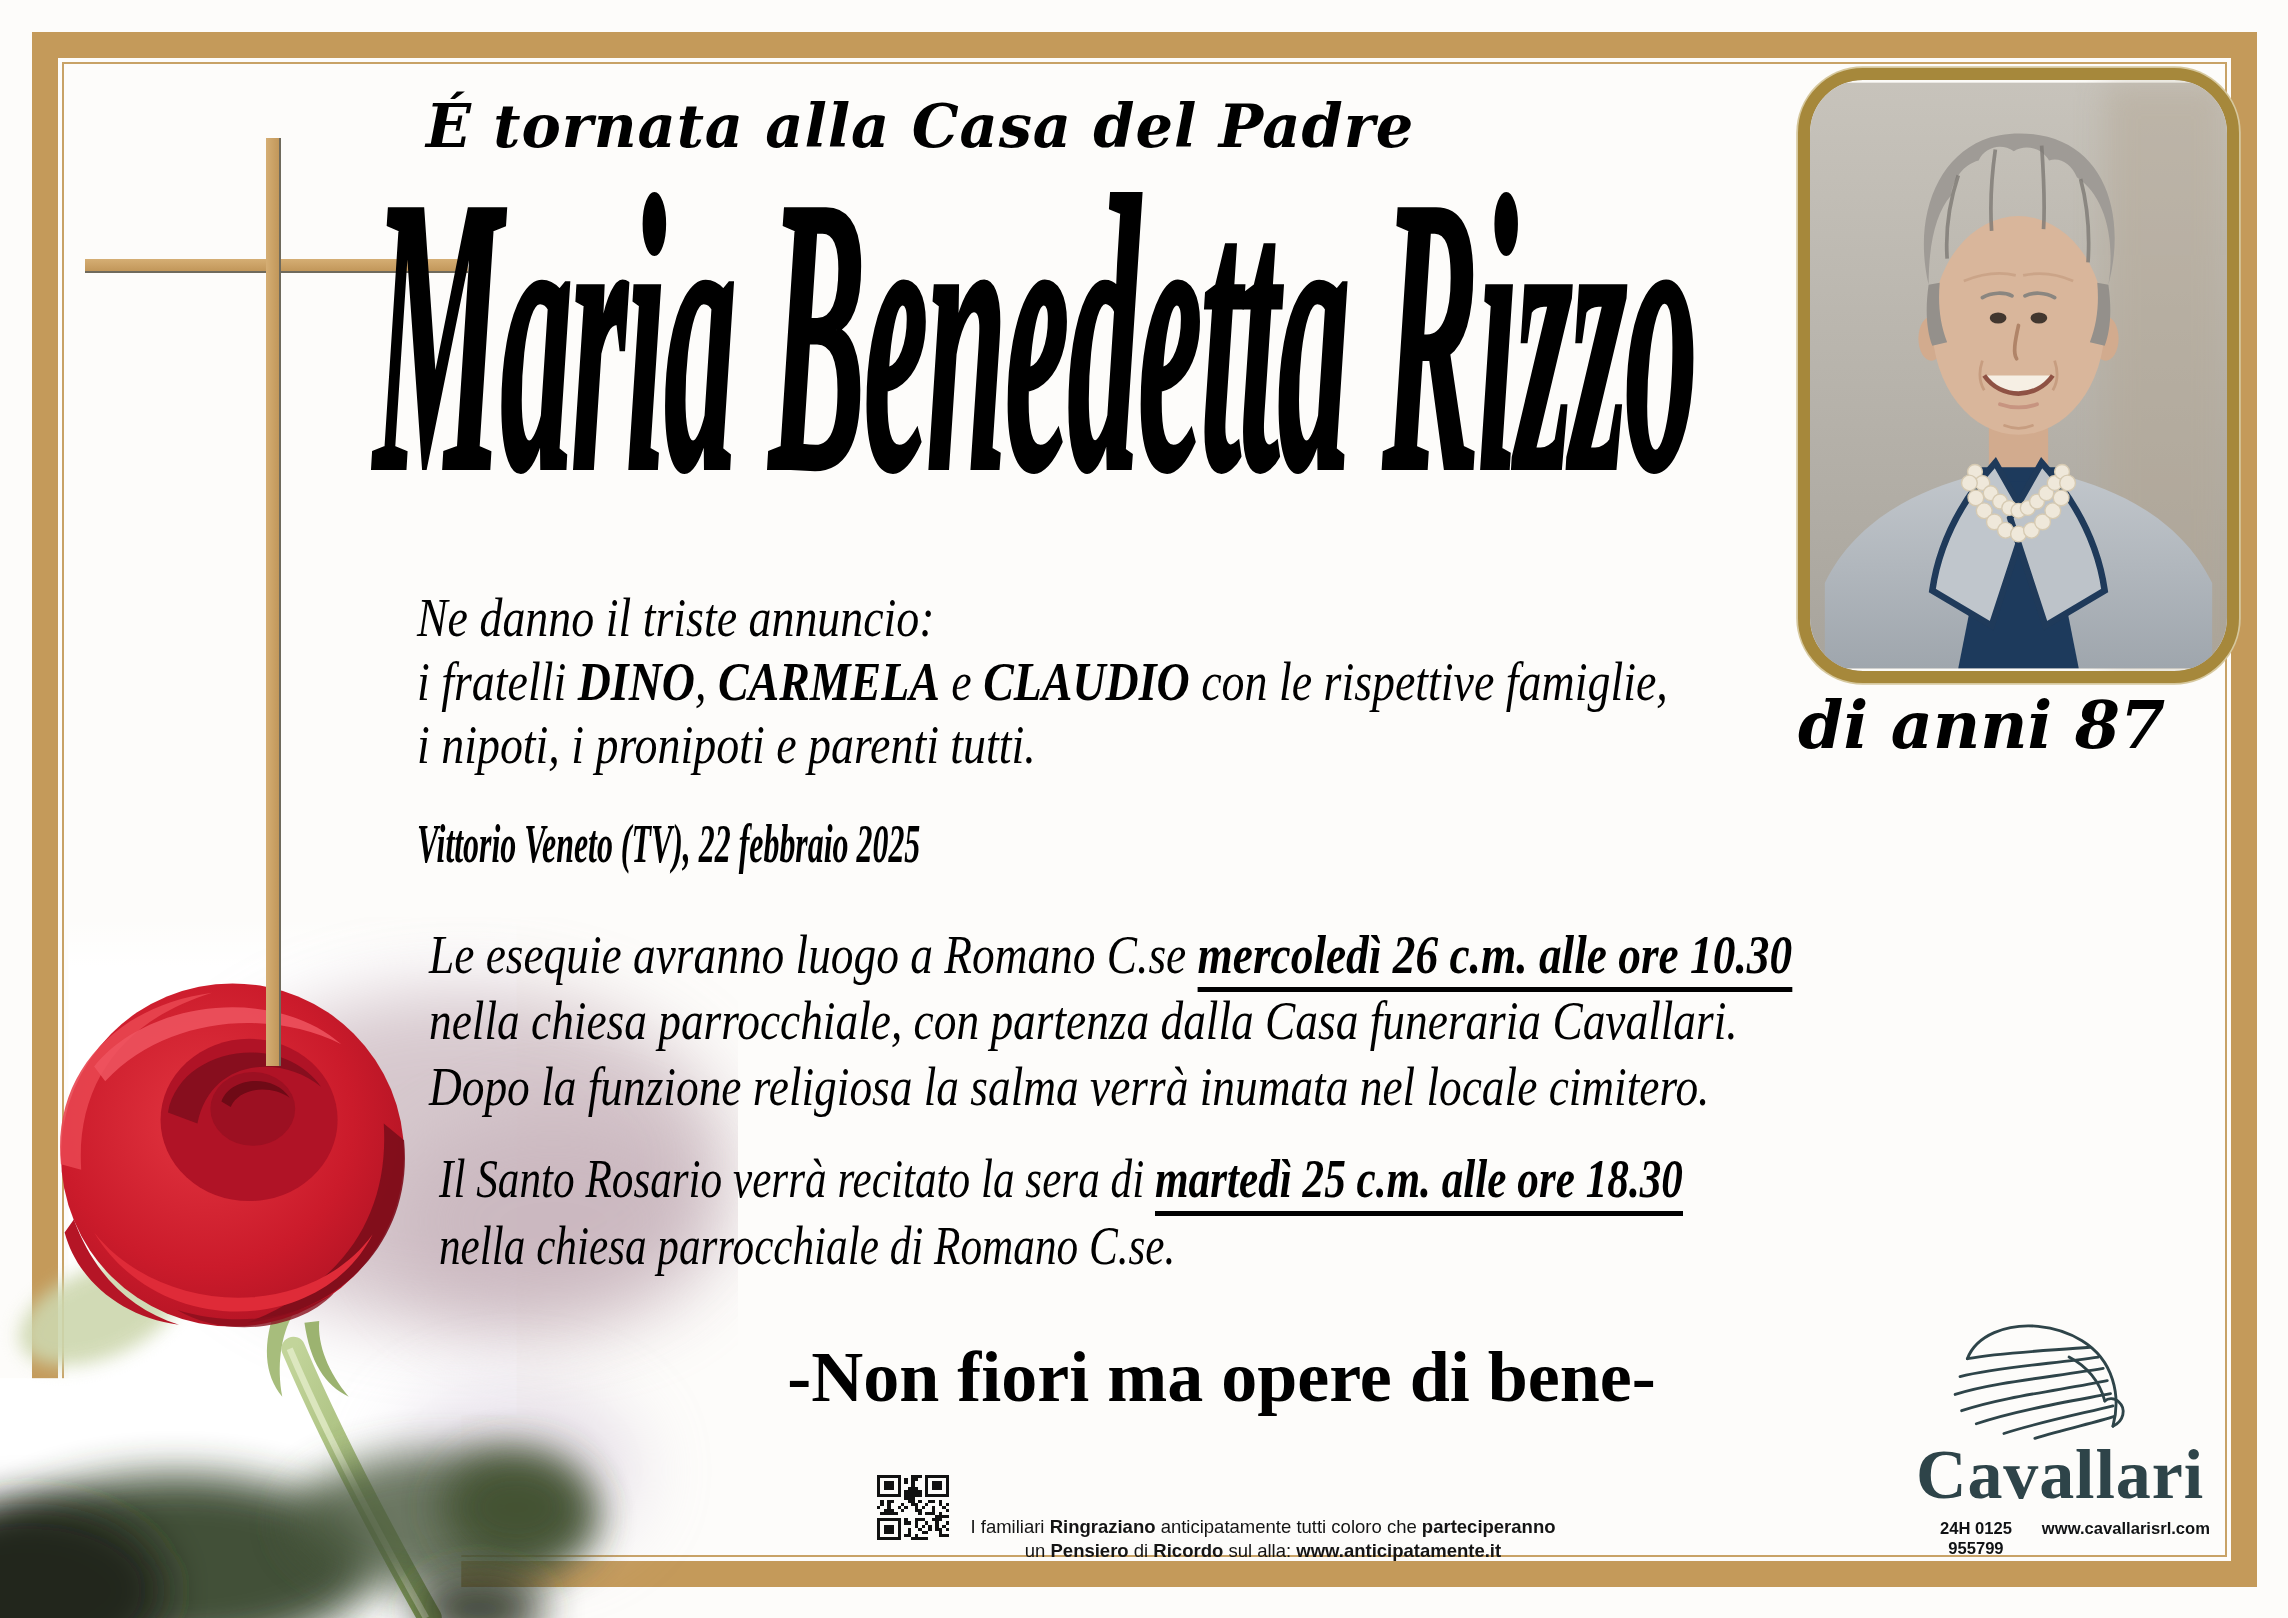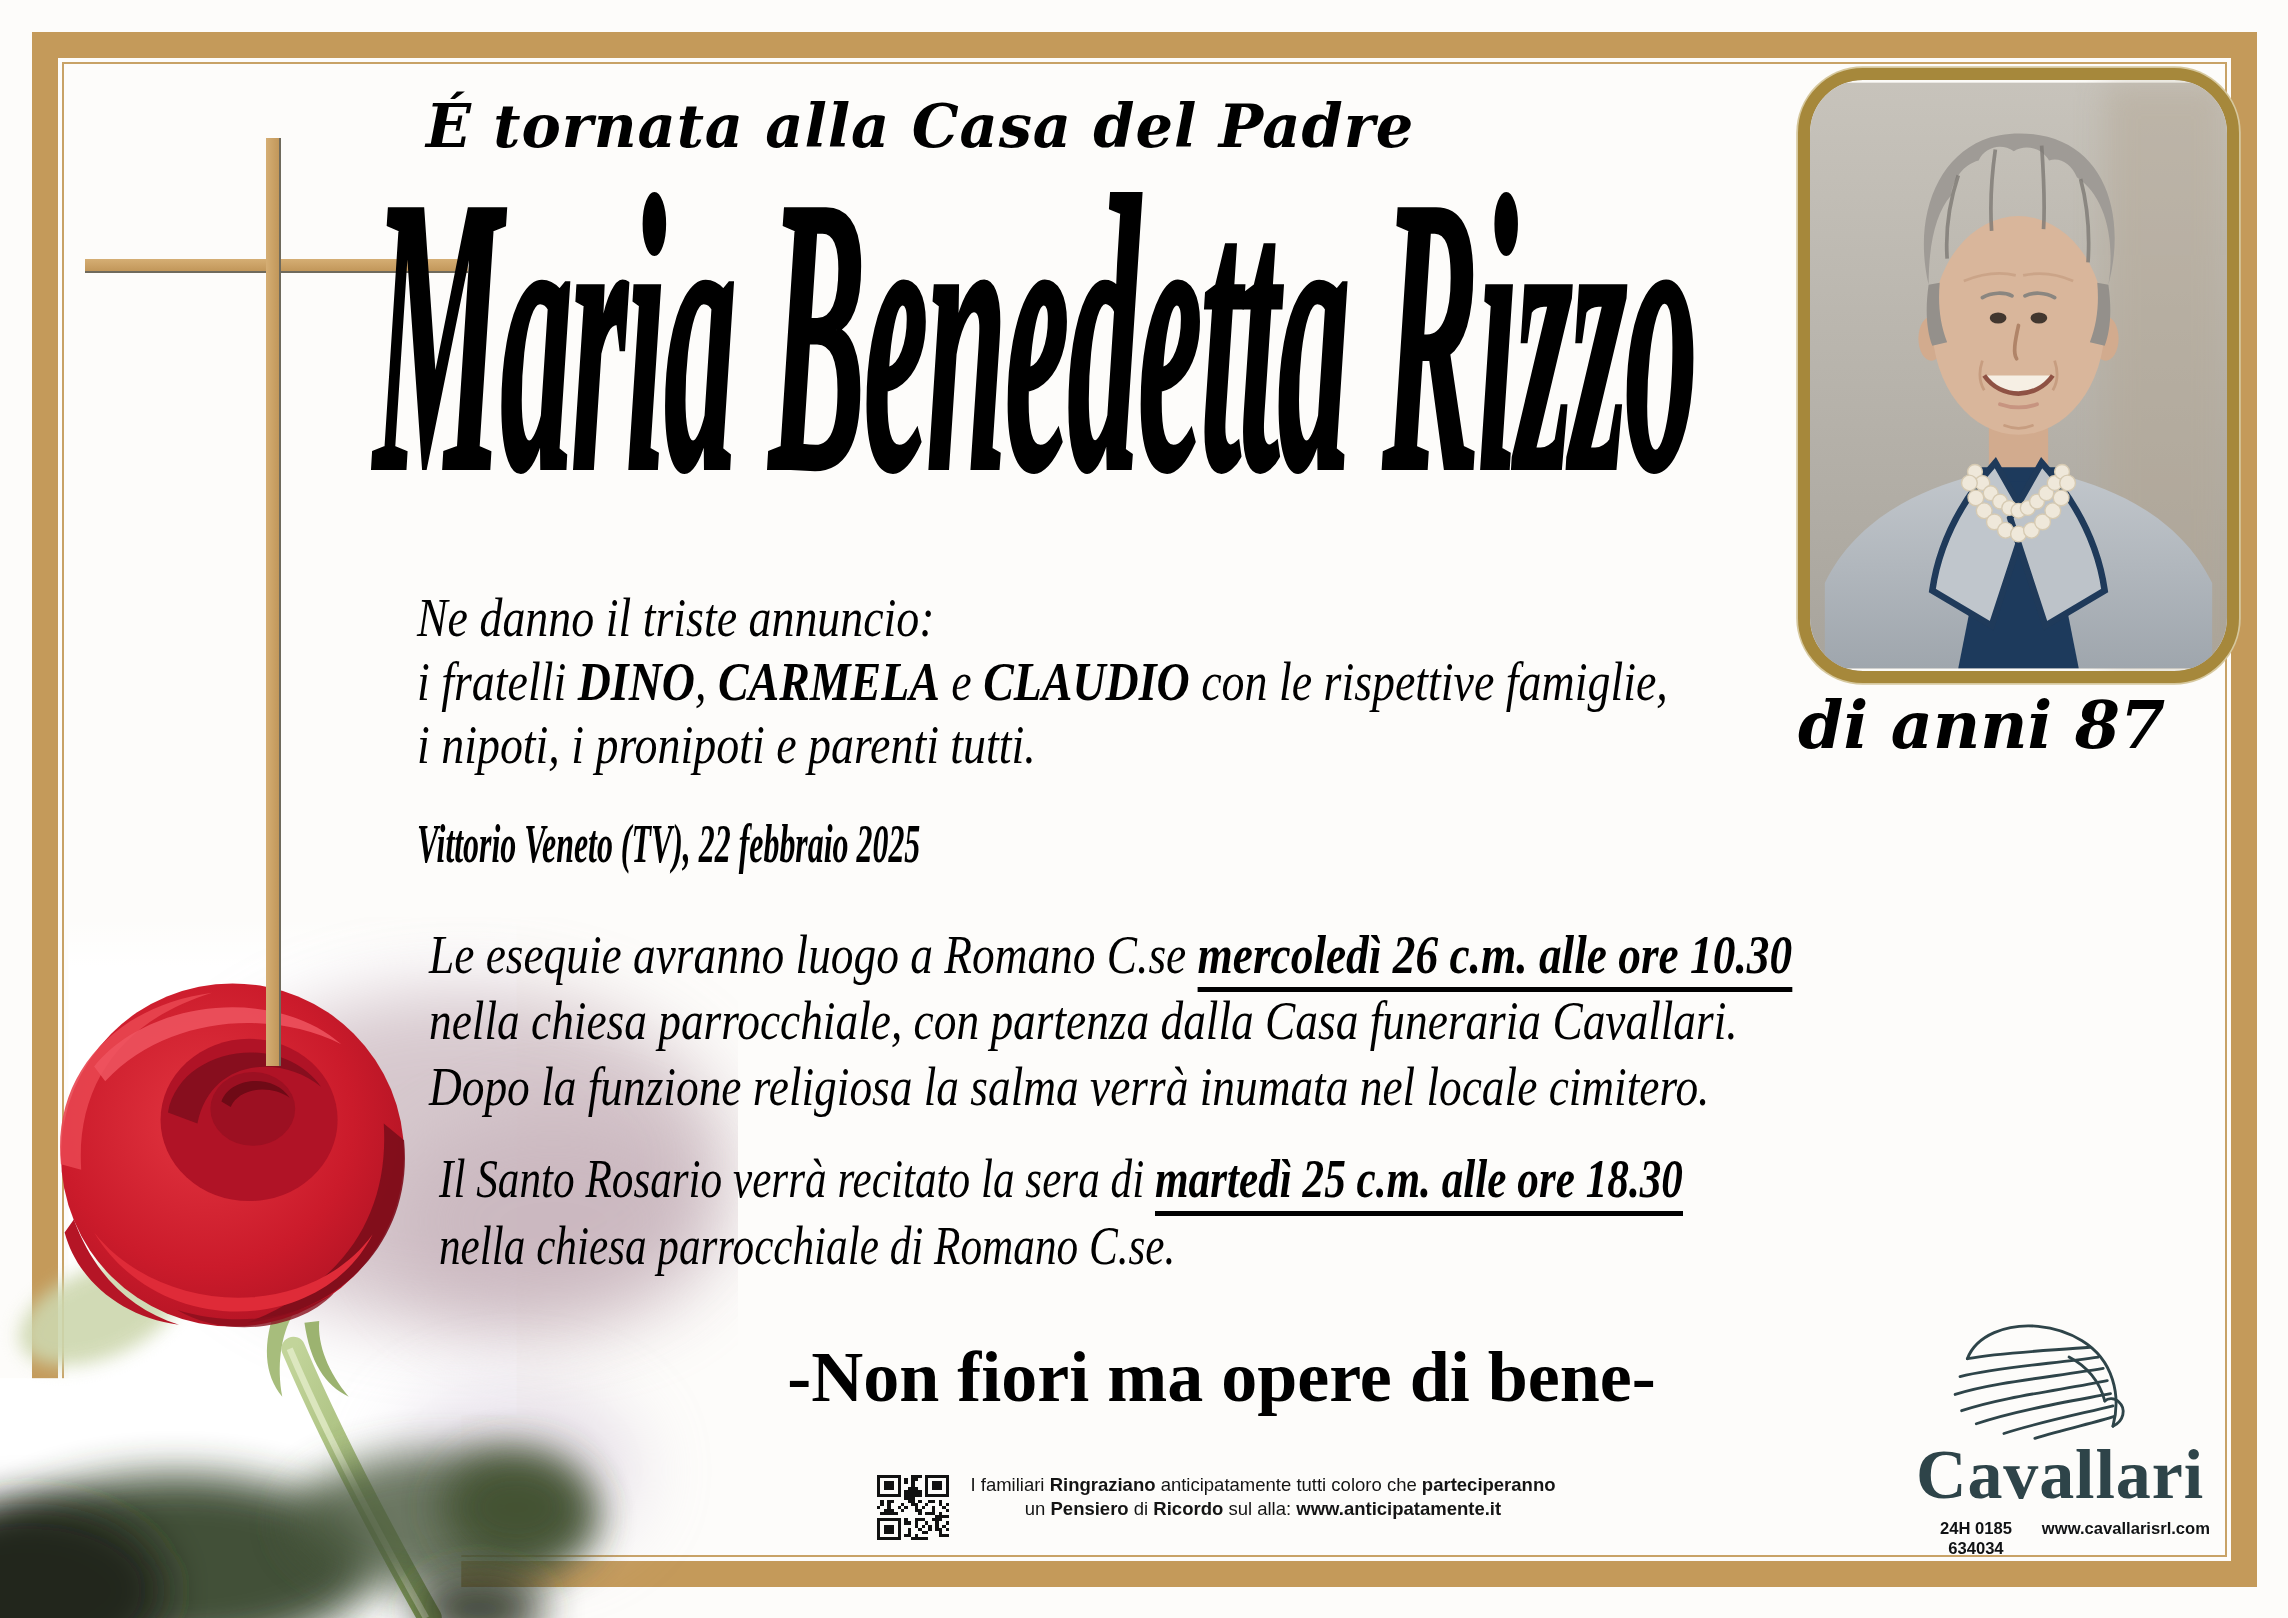--- a/index.html
+++ b/index.html
@@ -41,21 +41,21 @@
   .funeral { left:429px; top:923px; font-size:54px; line-height:1.22; transform:scaleX(0.84); }
   .rosary  { left:439px; top:1146px; font-size:54px; line-height:1.24; transform:scaleX(0.80); }
   .seg-line .b { font-weight:bold; }
   .seg-line .u { border-bottom:5.5px solid #000; padding-bottom:1.8px; }
   .motto {
     left:640px; top:1336px; width:1163px; text-align:center;
     font-size:72px; font-weight:bold; white-space:nowrap;
   }
   
   .thanks {
-    left:949px; top:1473px; width:628px; text-align:center;
+    left:949px; top:1515px; width:628px; text-align:center;
     font-family:"Liberation Sans",sans-serif; font-size:18.5px; line-height:1.32; color:#141414;
     font-style:normal;
   }
   .qr { position:absolute; left:877px; top:1475px; width:72px; height:65px; z-index:5; }
   .qr svg { width:100%; height:100%; }
   
   .brand { left:1910px; top:1318px; width:300px; text-align:center; color:#2e4449; }
   .brand .wing { display:block; margin:0 0 0 35px; width:196px; height:122px; }
   .brand-name {
     font-size:70px; font-weight:600; letter-spacing:0.9px; line-height:1;
@@ -460,19 +460,19 @@
       <path d="M12,94 C58,79 136,72 194,62"></path>
       <path d="M20,114 C70,97 146,88 199,77"></path>
       <path d="M38,130 C88,113 156,102 203,93"></path>
       <path d="M72,142 C115,128 170,117 206,108"></path>
       <path d="M110,148 C145,137 183,129 208,121"></path>
       <path d="M206,133 C219,127 223,112 213,103 C208,98 200,98 196,102"></path>
       <path d="M196,102 C190,80 175,60 152,48"></path>
     </svg>
     <div class="brand-name">Cavallari</div>
     <div class="brand-row">
-      <span>24H 0185 634034</span>
+      <span>24H 0125 955799</span>
       <span>www.cavallarisrl.com</span>
     </div>
   </div>
 
 </div>
 
 
 </body></html>

